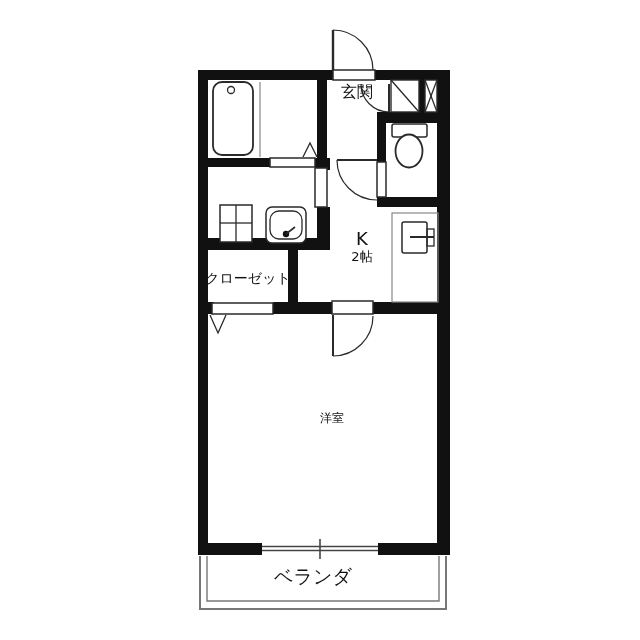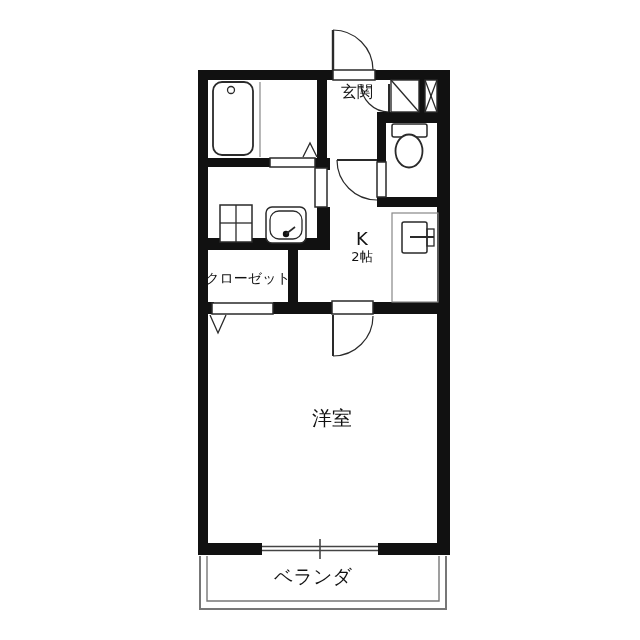--- a/index.html
+++ b/index.html
@@ -19,21 +19,21 @@
   .soft{fill:none;stroke:var(--soft);stroke-width:1.2;}
   .leaf{stroke:var(--line);stroke-width:2.4;fill:none;}
   .arc{stroke:var(--line);stroke-width:1.2;fill:none;}
   .ver{fill:none;stroke:var(--veranda);stroke-width:2;}
   .win{stroke:#444444;stroke-width:1.6;fill:none;}
   .lbl{position:absolute;text-align:center;line-height:1.05;white-space:nowrap;}
   .lbl-genkan{left:327px;top:84px;width:60px;font-size:16px;}
   .lbl-k{left:342px;top:230px;width:40px;font-size:18px;}
   .lbl-k2{left:332px;top:250px;width:60px;font-size:13px;}
   .lbl-closet{left:202px;top:271px;width:92px;font-size:14px;}
-  .lbl-room{left:282px;top:408px;width:100px;font-size:20px;line-height:21px;}
+  .lbl-room{left:282px;top:408px;width:100px;font-size:12px;line-height:21px;}
   .lbl-veranda{left:263px;top:567px;width:100px;font-size:19px;}
 </style>
 </head>
 <body>
 
 <div id="canvas">
 
   <svg id="plan-svg" viewBox="0 0 640 640">
 
     <path class="ver" d="M200,556 L200,609 L446,609 L446,556"></path>

